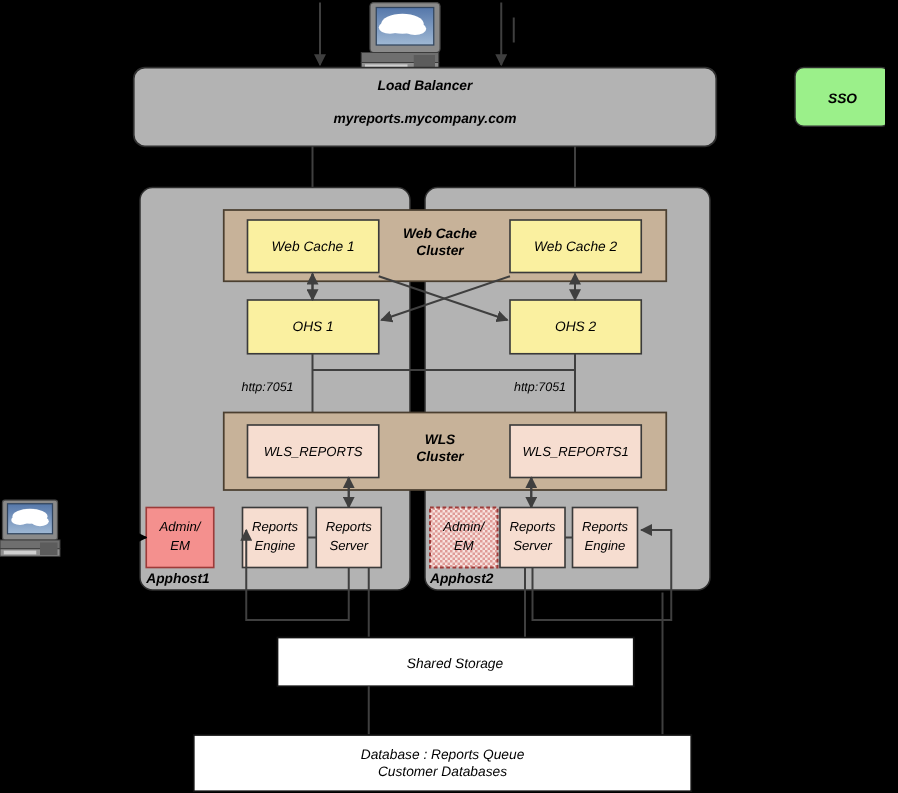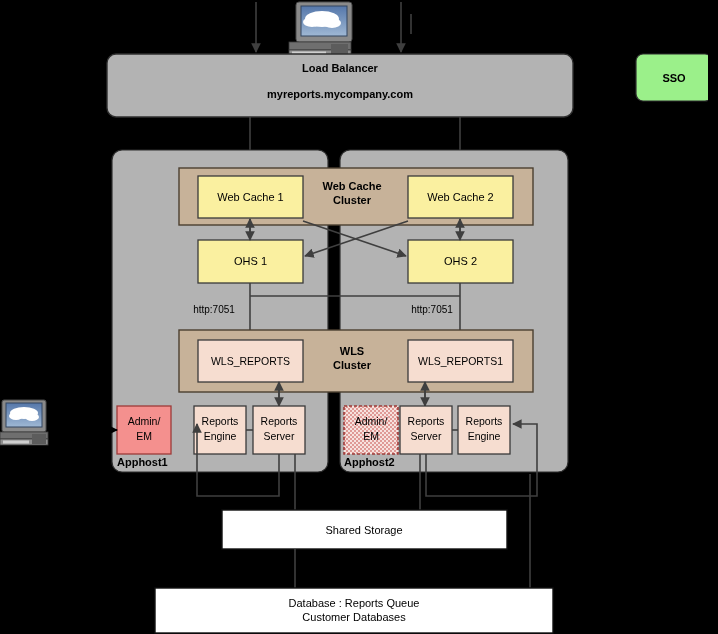--- a/index.html
+++ b/index.html
@@ -7,20 +7,21 @@
     padding: 0;
     background: #000000;
   }
   #stage {
     position: relative;
     width: 708px;
     height: 634px;
     background: #000000;
     overflow: hidden;
     font-family: "Liberation Sans", sans-serif;
+    font-style: italic;
   }
   svg.diagram {
     position: absolute;
     left: 0;
     top: 0;
     width: 718px;
     height: 634px;
   }
   text {
     font-family: "Liberation Sans", sans-serif;

